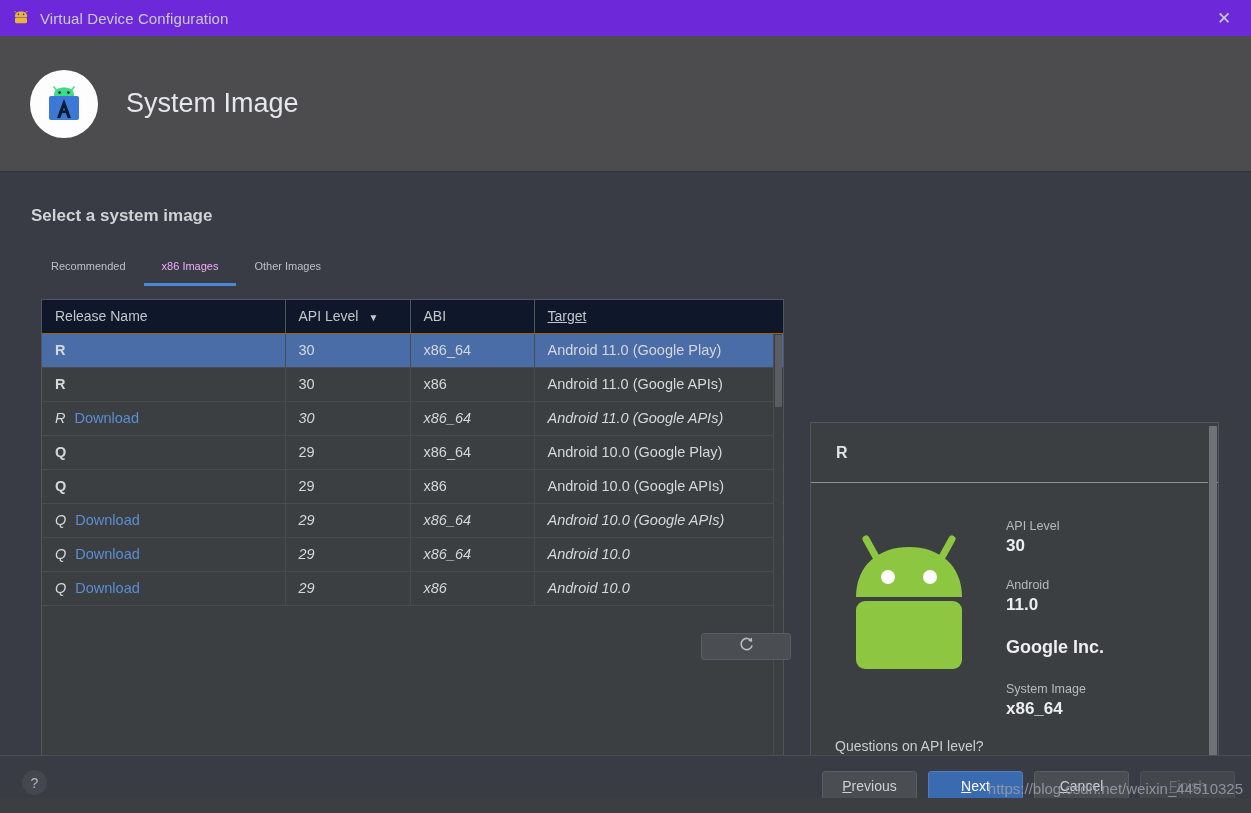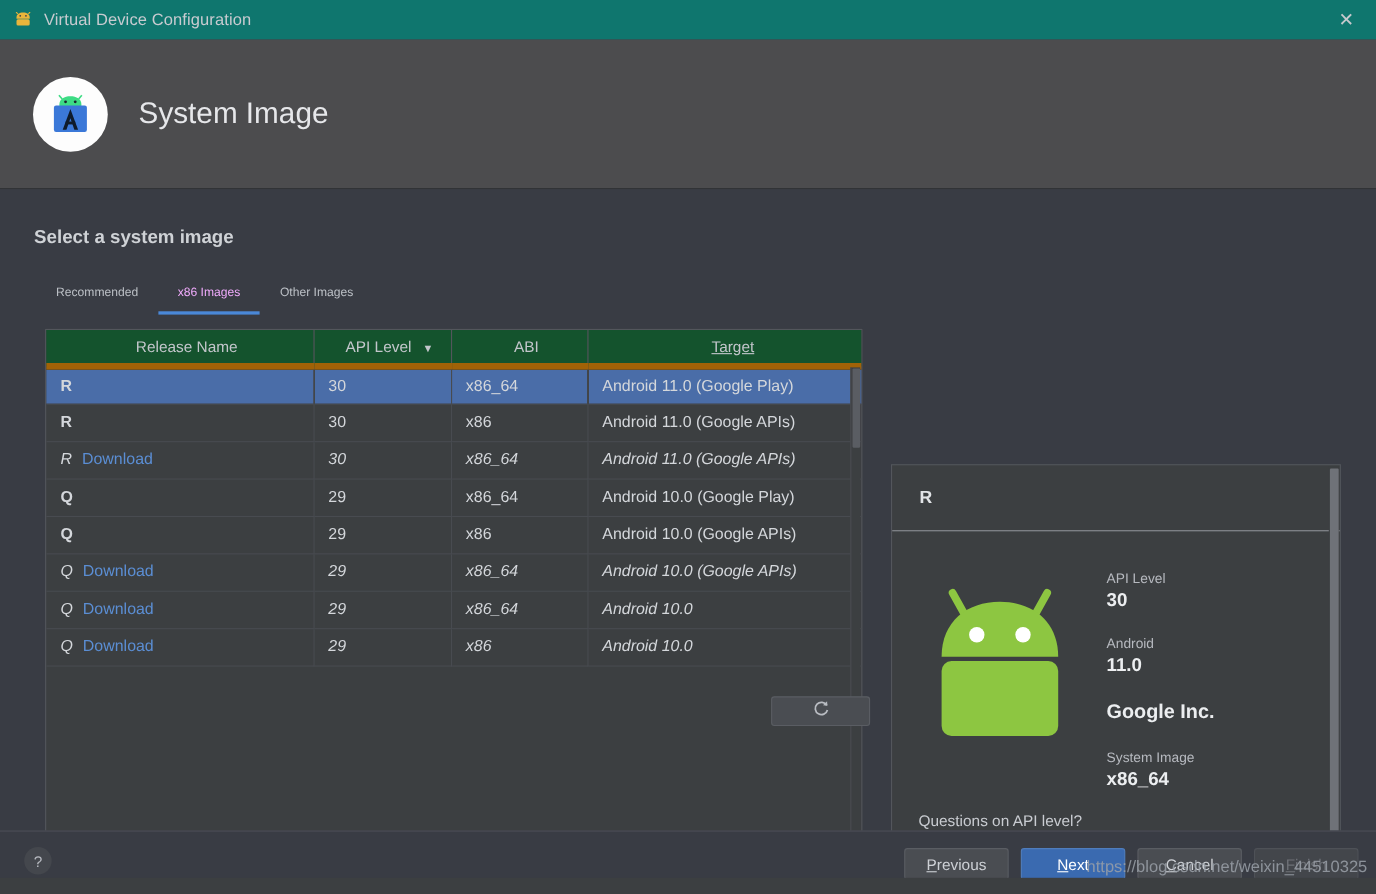--- a/index.html
+++ b/index.html
@@ -11,21 +11,21 @@
   }
   #app {
     position: relative;
     width: 1251px; height: 813px;
     background: #393c44;
   }
 
   
   .titlebar {
     position: absolute; left: 0; top: 0; width: 1251px; height: 36px;
-    background: #0f766e;
+    background: #6d28d9;
     display: flex; align-items: center;
   }
   .titlebar .droid { margin-left: 12px; width: 18px; height: 14px; position: relative; }
   .titlebar .droid svg { display: block; }
   .title-text {
     margin-left: 10px; color: #c8cbd0; font-size: 15px; letter-spacing: .1px;
   }
   .win-close {
     position: absolute; right: 14px; top: 8px; width: 26px; height: 20px;
     display: flex; align-items: center; justify-content: center;
@@ -77,25 +77,25 @@
     overflow: hidden;
   }
   table.grid { width: 100%; border-collapse: collapse; table-layout: fixed; }
   table.grid col.c1 { width: 243px; }
   table.grid col.c2 { width: 125px; }
   table.grid col.c3 { width: 124px; }
   table.grid col.c4 { width: 251px; }
 
   table.grid thead th {
     height: 33px;
-    background: #14532d;
-    color: #c3c6cb; font-size: 14px; font-weight: normal; text-align: center;
+    background: #0f172a;
+    color: #c3c6cb; font-size: 14px; font-weight: normal; text-align: left;
     padding: 0 0 0 13px;
     border-right: 1px solid #53565c;
-    border-bottom: 6px solid #a16207;
+    border-bottom: 1px solid #a16207;
     white-space: nowrap;
   }
   table.grid thead th:last-child { border-right: none; text-decoration: underline; }
   .sort-caret { display: inline-block; margin-left: 10px; font-size: 10px; color: #c3c6cb; }
 
   table.grid tbody td {
     height: 34px;
     color: #d4d7db; font-size: 14.5px;
     padding: 0 0 0 13px;
     border-bottom: 1px solid #484b50;

